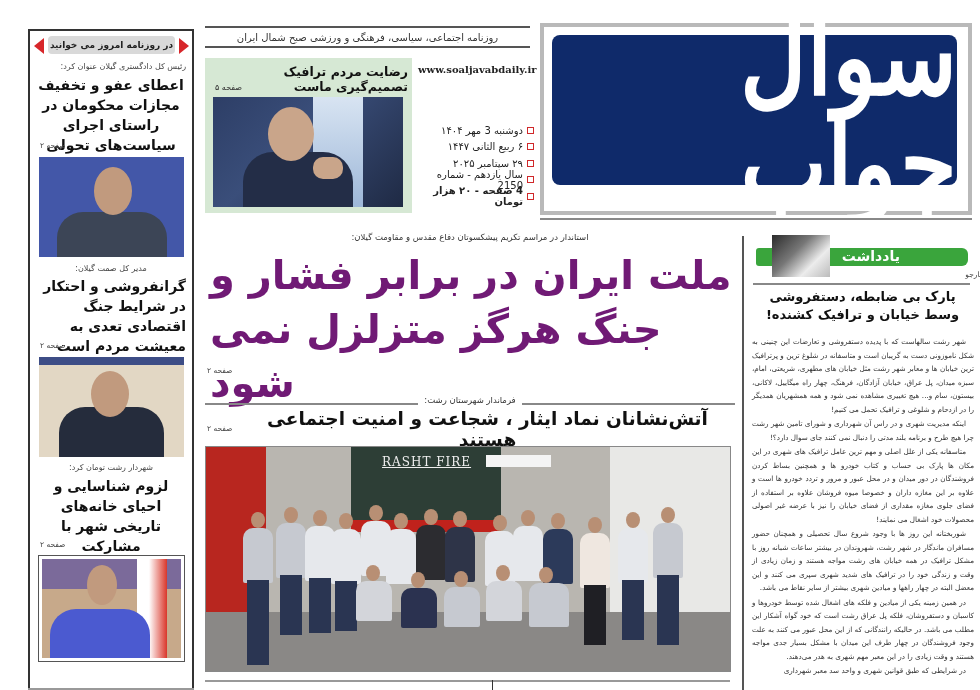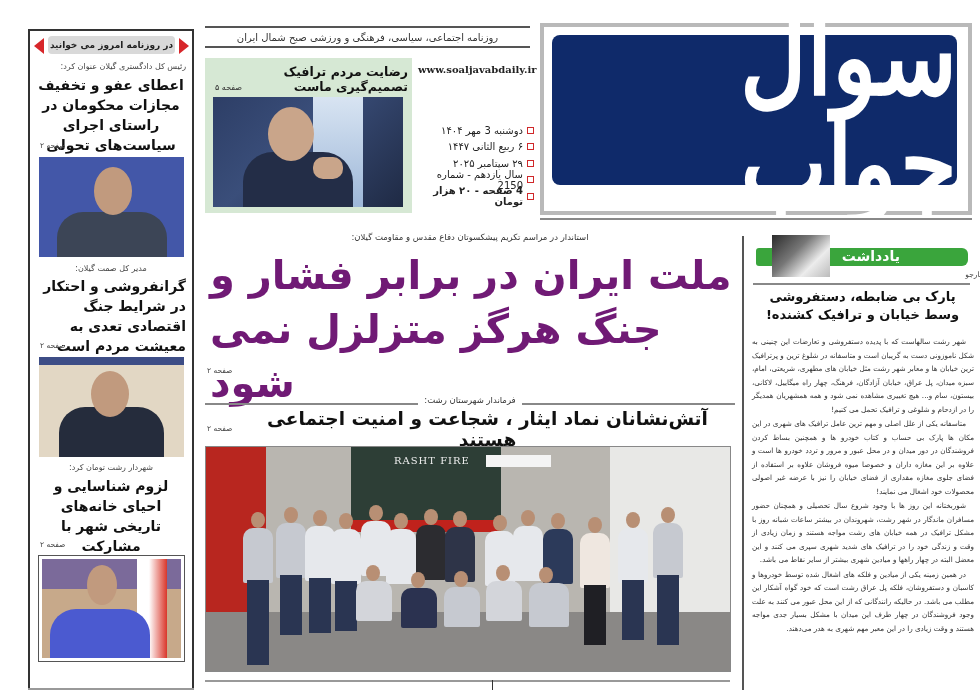--- a/index.html
+++ b/index.html
@@ -60,21 +60,21 @@
     .sub-rule { left: 205px; top: 393px; width: 530px; height: 12px; display: flex; align-items: flex-end; }
     .sub-rule .line { flex: 1; height: 2px; background: #888; }
     .sub-rule .kicker { font-size: 8.5px; color: #333; padding: 0 6px; }
     .sub-headline { left: 240px; top: 408px; width: 495px; font-size: 18.5px; font-weight: bold; text-align: center; color: #111; }
     .sub-page { left: 207px; top: 424px; font-size: 7.5px; color: #444; }
 
     .main-photo { left: 205px; top: 446px; width: 526px; height: 226px; background: #b9b6b0; overflow: hidden; border: 1px solid #888; }
     .main-photo .wall-l { position: absolute; left: 0; top: 0; width: 60px; height: 170px; background: #b8261f; }
     .main-photo .wall-r { position: absolute; right: 0; top: 0; width: 120px; height: 180px; background: #e8e8e6; }
     .main-photo .truck { position: absolute; left: 145px; top: 0; width: 150px; height: 85px; background: #2d3e36; border-bottom: 12px solid #c0221c; }
-    .main-photo .truck-label { position: absolute; left: 188px; top: 8px; font-family: "DejaVu Serif", serif; font-size: 10px; color: #eee; direction: ltr; letter-spacing: 1px; }
+    .main-photo .truck-label { position: absolute; left: 176px; top: 8px; font-family: "DejaVu Serif", serif; font-size: 12px; color: #eee; direction: ltr; letter-spacing: 1px; text-decoration: underline; }
     .main-photo .window { position: absolute; left: 280px; top: 8px; width: 65px; height: 12px; background: #f4f4f4; }
     .main-photo .floor { position: absolute; left: 0; top: 165px; width: 100%; height: 61px; background: #8a8886; }
     .person { position: absolute; }
     .person .ph { position: absolute; width: 14px; height: 16px; border-radius: 50%; background: #b88f74; }
     .person .pb { position: absolute; width: 30px; height: 55px; border-radius: 10px 10px 2px 2px; }
     .person .pl { position: absolute; width: 22px; height: 45px; background: #2a3552; }
 
     .bottom-rule { left: 205px; top: 680px; width: 525px; height: 2px; background: #999; }
     .bottom-tick { left: 492px; top: 680px; width: 1px; height: 10px; background: #333; }
 
@@ -289,16 +289,18 @@
 <div class="abs editorial-thumb"></div>
 <div class="abs editorial-label">یادداشت امروز</div>
 <div class="abs author">
   <span class="dot"></span>
   <span>حسین کارجو</span>
 </div>
 <div class="abs editorial-rule"></div>
 <div class="abs editorial-title">پارک بی ضابطه، دستفروشی وسط خیابان و ترافیک کشنده!</div>
 <div class="abs editorial-body">
   <p>شهر رشت سالهاست که با پدیده دستفروشی و تعارضات این چنینی به شکل ناموزونی دست به گریبان است و متاسفانه در شلوغ ترین و پرترافیک ترین خیابان ها و معابر شهر رشت مثل خیابان های مطهری، شریعتی، امام، سبزه میدان، پل عراق، خیابان آزادگان، فرهنگ، چهار راه میگاییل، لاکانی، بیستون، سام و... هیچ تغییری مشاهده نمی شود و همه همشهریان همدیگر را در ازدحام و شلوغی و ترافیک تحمل می کنیم!</p>
+  <p>اینکه مدیریت شهری و در راس آن شهرداری و شورای تامین شهر رشت چرا هیچ طرح و برنامه بلند مدتی را دنبال نمی کنند جای سوال دارد؟!</p>
   <p>متاسفانه یکی از علل اصلی و مهم ترین عامل ترافیک های شهری در این مکان ها پارک بی حساب و کتاب خودرو ها و همچنین بساط کردن فروشندگان در دور میدان و در محل عبور و مرور و تردد خودرو ها است و علاوه بر این مغازه داران و خصوصا میوه فروشان علاوه بر استفاده از فضای جلوی مغازه مقداری از فضای خیابان را نیز با عرضه غیر اصولی محصولات خود اشغال می نمایند!</p>
   <p>شوربختانه این روز ها با وجود شروع سال تحصیلی و همچنان حضور مسافران ماندگار در شهر رشت، شهروندان در بیشتر ساعات شبانه روز با مشکل ترافیک در همه خیابان های رشت مواجه هستند و زمان زیادی از وقت و زندگی خود را در ترافیک های شدید شهری سپری می کنند و این معضل البته در چهار راهها و میادین شهری بیشتر از سایر نقاط می باشد.</p>
   <p>در همین زمینه یکی از میادین و فلکه های اشغال شده توسط خودروها و کاسبان و دستفروشان، فلکه پل عراق رشت است که خود گواه آشکار این مطلب می باشد. در حالیکه رانندگانی که از این محل عبور می کنند به علت وجود فروشندگان در چهار طرف این میدان با مشکل بسیار جدی مواجه هستند و وقت زیادی را در این معبر مهم شهری به هدر می‌دهند.</p>
+  <p>در شرایطی که طبق قوانین شهری و واحد سد معبر شهرداری</p>
 </div>
 
 </body></html>

